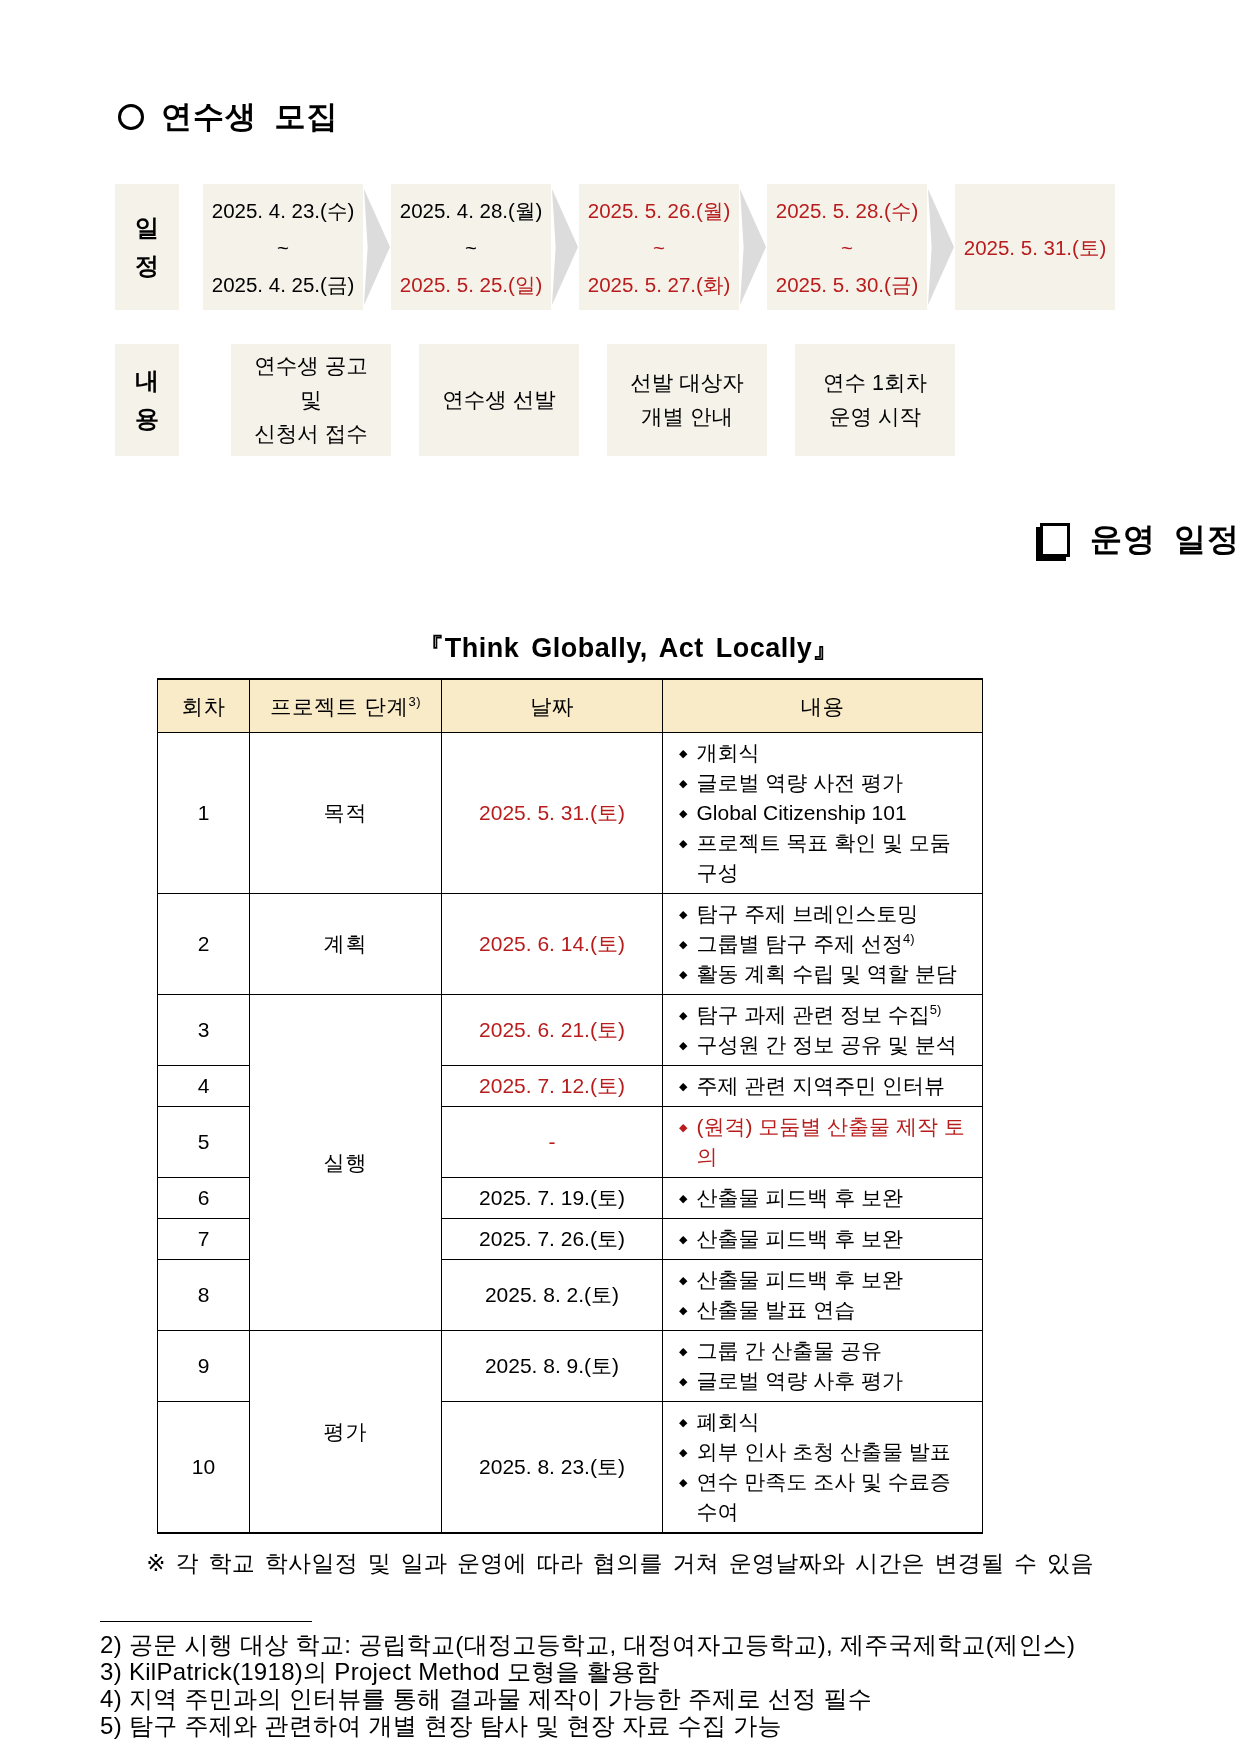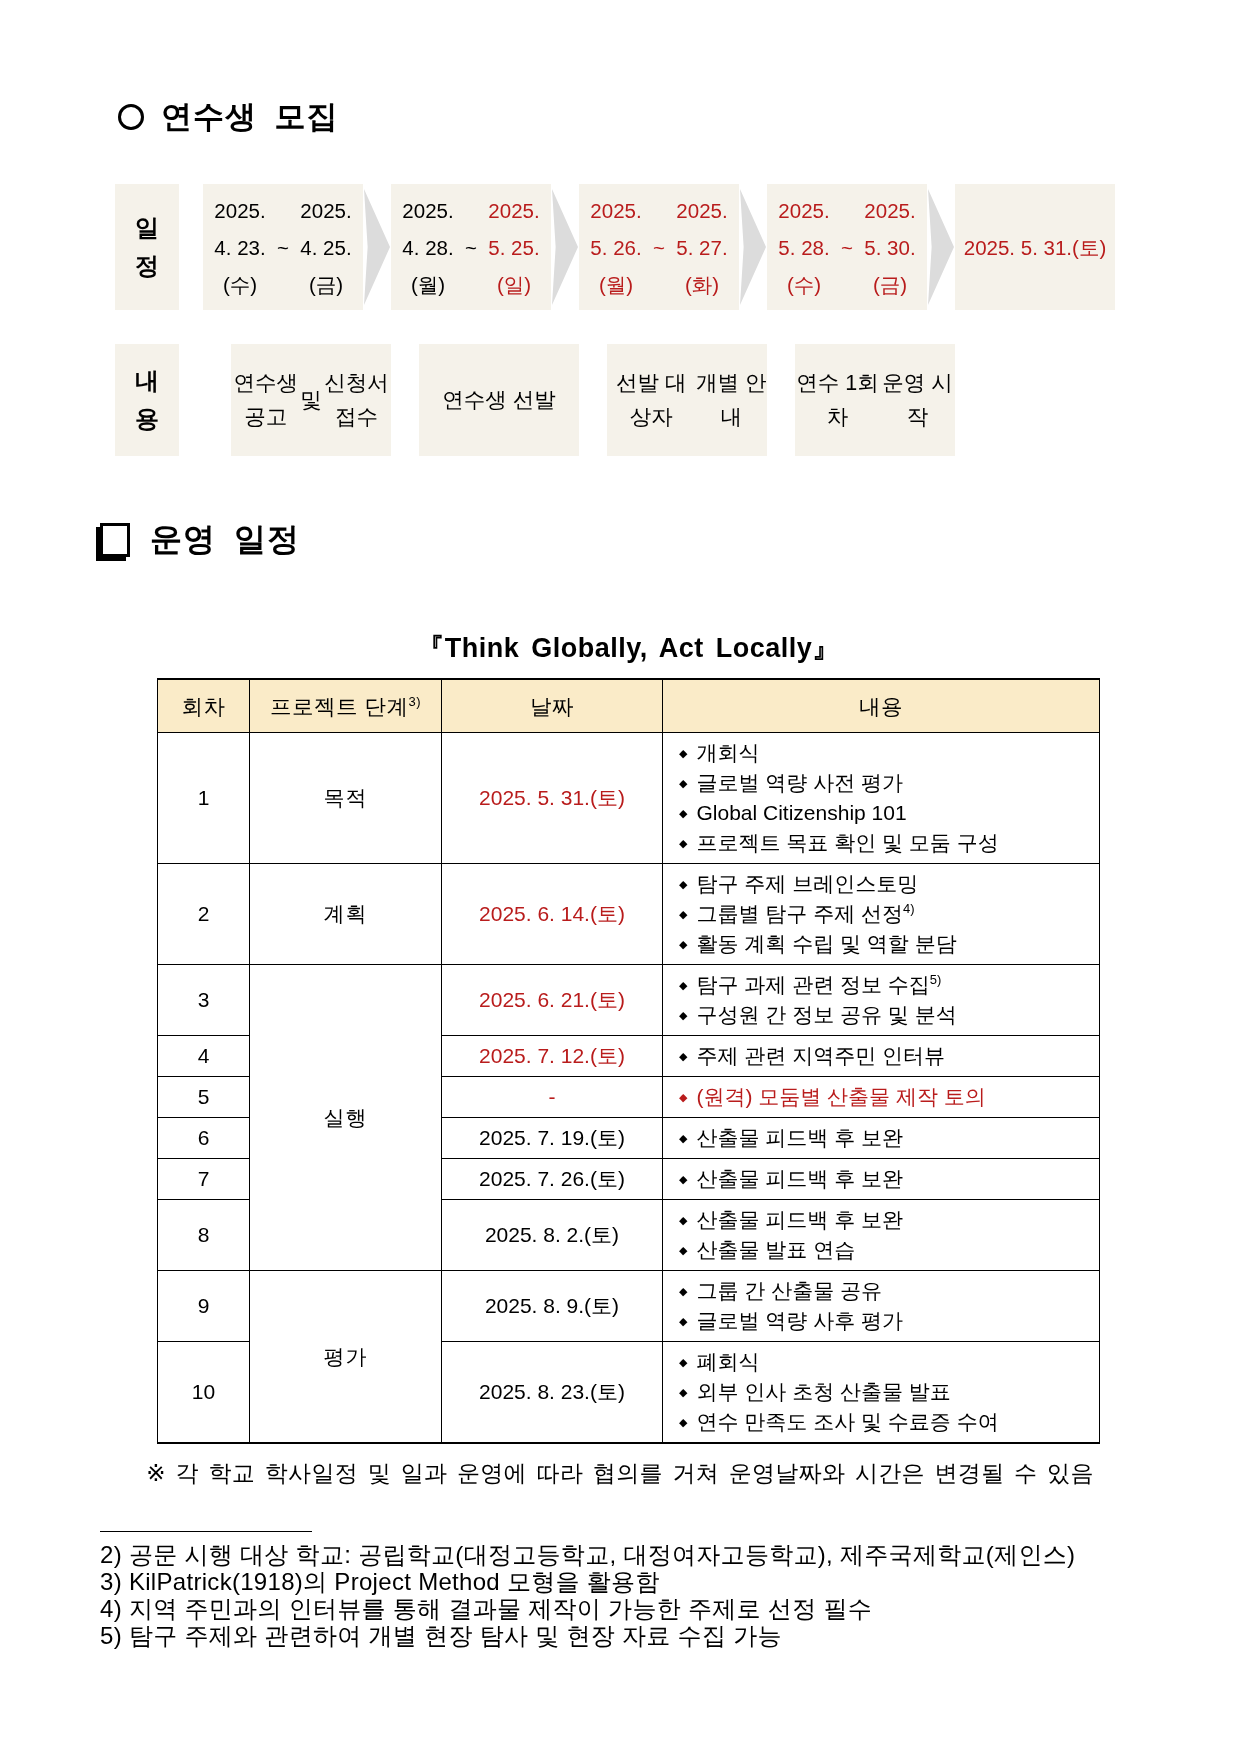--- a/index.html
+++ b/index.html
@@ -18,46 +18,46 @@
   .flow{margin:46px 0 0 115px;width:1000px;}
   .flowrow{display:flex;align-items:stretch;}
   .flowrow.r1{height:126px;}
   .flowrow.r2{height:112px;margin-top:34px;}
   .flabel{
     width:64px;background:#f5f2ea;display:flex;flex-direction:column;
     align-items:center;justify-content:center;font-size:24px;font-weight:700;line-height:38px;
   }
   .fgap{width:24px;flex:0 0 auto;}
   .fbox{
-    width:160px;flex:0 0 auto;background:#f5f2ea;display:flex;flex-direction:row;
+    width:160px;flex:0 0 auto;background:#f5f2ea;display:flex;flex-direction:column;
     align-items:center;justify-content:center;text-align:center;
     font-size:20.5px;line-height:37px;
   }
   .fbox.content{font-size:21.5px;line-height:34px;}
   .arrwrap{width:28px;flex:0 0 auto;display:flex;align-items:center;justify-content:center;}
   .arr{
     width:26px;height:116px;background:#dcdcdc;
     clip-path:polygon(0 0,100% 50%,0 100%,14% 50%);
   }
   .red{color:#b91c1c;}
   sup{font-size:13px;line-height:0;}
   .fbox sup{font-size:12px;}
   
   .h2{
     margin:62px 0 0 100px;display:flex;align-items:center;gap:20px;
-    font-size:32px;font-weight:800;letter-spacing:1px;word-spacing:8px;
+    font-size:32px;font-weight:800;letter-spacing:1px;word-spacing:8px;justify-content:flex-end;
   }
   .sqicon{width:24px;height:28px;background:#fff;border:3px solid #000;box-shadow:-4px 4px 0 0 #000;flex:0 0 auto;}
   
   .ttitle{
     margin:68px 0 12px 157px;width:943px;text-align:center;
     font-size:27px;font-weight:700;letter-spacing:0.5px;word-spacing:4px;
   }
   table.sched{
-    margin-left:157px;width:943px;border-collapse:collapse;
+    margin-left:157px;width:826px;border-collapse:collapse;
     border-top:2.5px solid #000;border-bottom:2.5px solid #000;
     font-size:21px;
   }
   table.sched th,table.sched td{border:1.5px solid #000;}
   table.sched th{
     background:#faebc8;height:50px;font-weight:400;font-size:21.5px;
     letter-spacing:0.5px;text-align:center;
   }
   td.c-no{width:89px;text-align:center;}
   td.c-stage{width:189px;text-align:center;letter-spacing:1px;margin-top:16px;}

